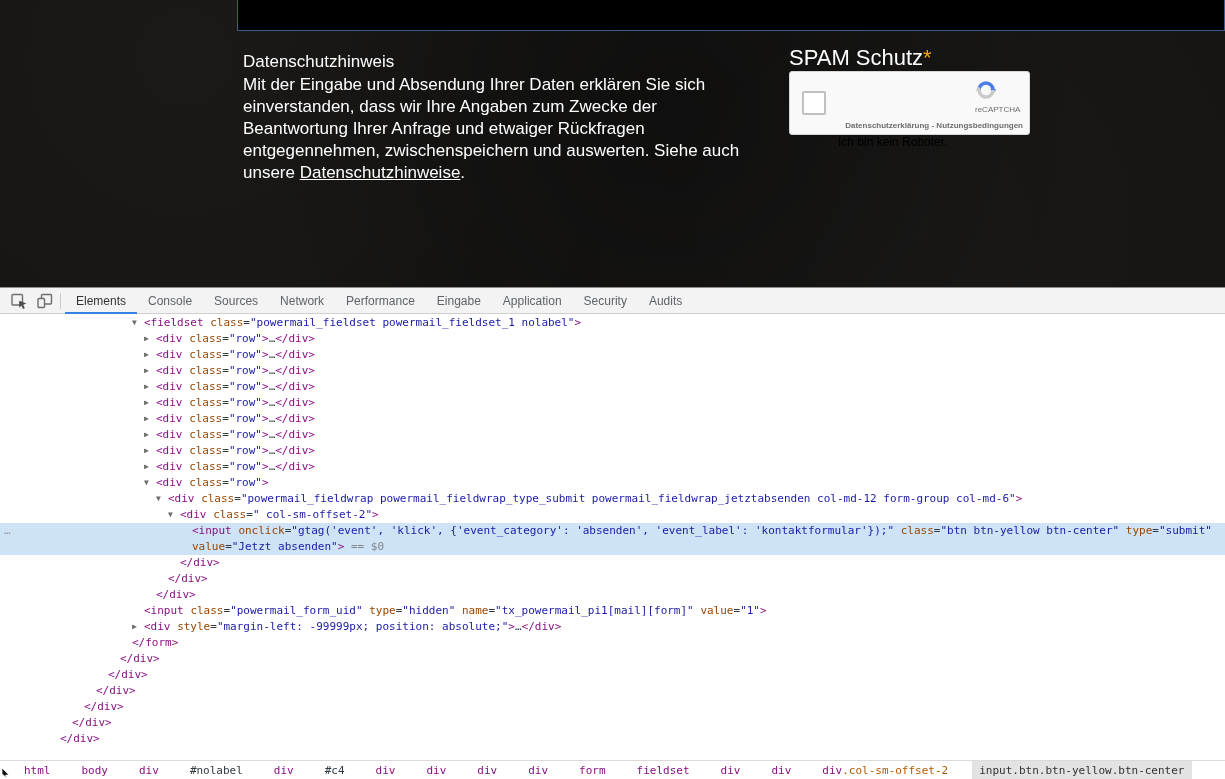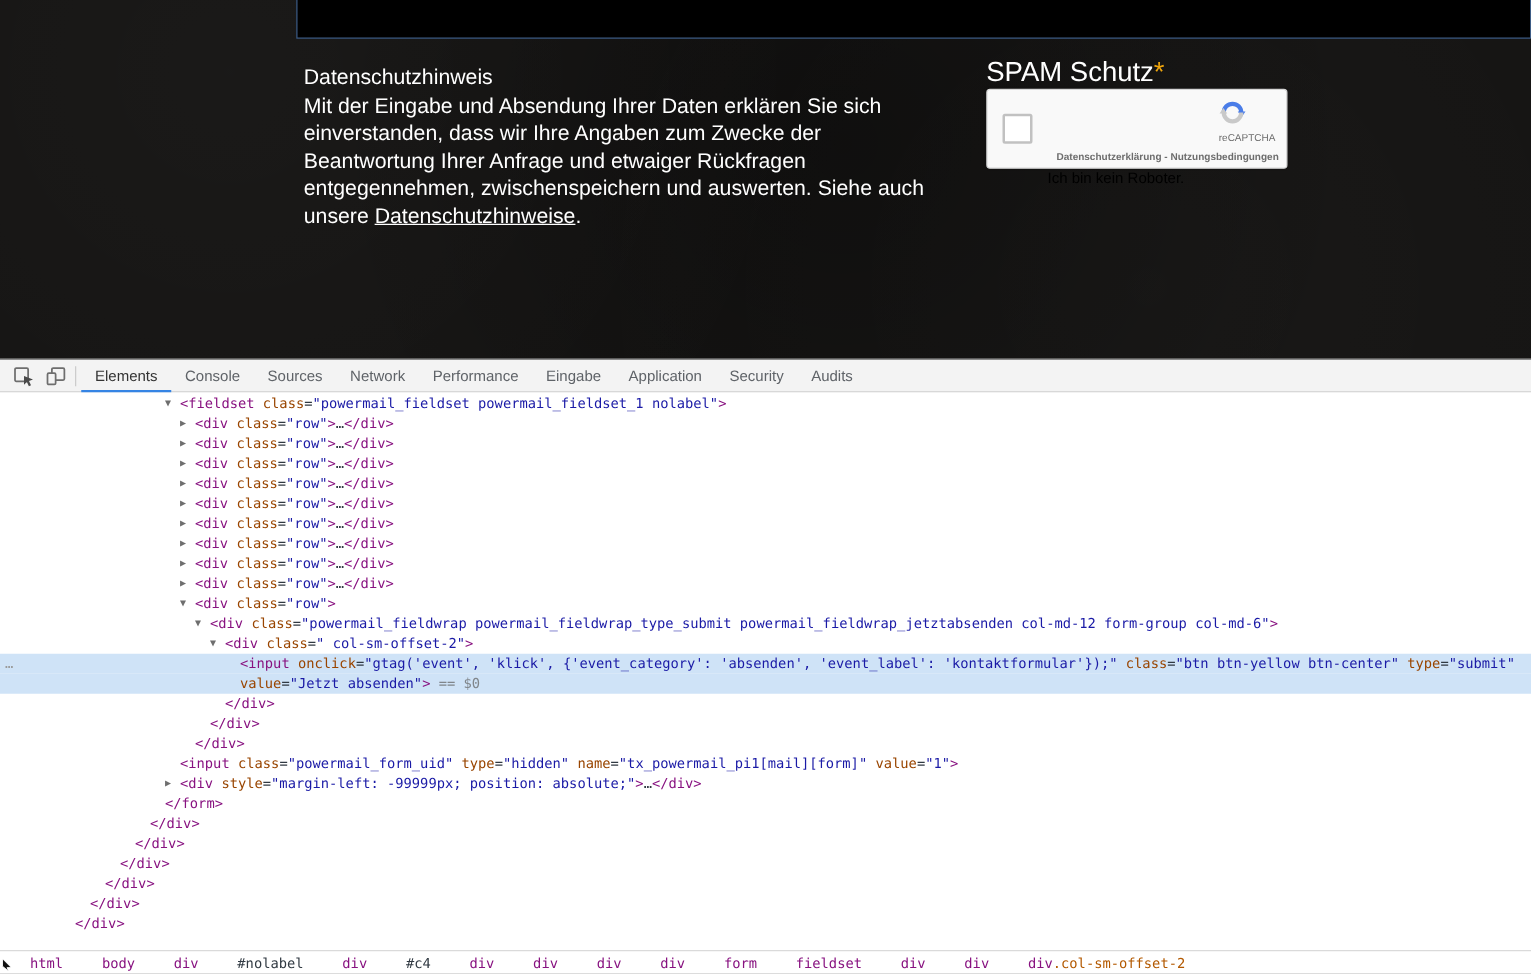--- a/index.html
+++ b/index.html
@@ -233,20 +233,23 @@
       <span class="crumb">
         <span class="tok-t">div</span>
       </span>
       <span class="crumb">
         <span class="tok-t">div</span>
       </span>
       <span class="crumb">
         <span class="tok-t">div</span>
         <span class="tok-c">.col-sm-offset-2</span>
       </span>
+      <span class="crumb selected">
+        <span class="tok-s">input.btn.btn-yellow.btn-center</span>
+      </span>
     </div>
 
   <span class="mouse-cursor">
     <svg width="9" height="10" viewBox="0 0 9 10">
       <path d="M1 0 L8 7 L4.6 7.1 L6 10 L1 6 Z" fill="#111" stroke="#fff" stroke-width="0.7"></path>
     </svg>
   </span>
 </div>
 
 </body></html>

